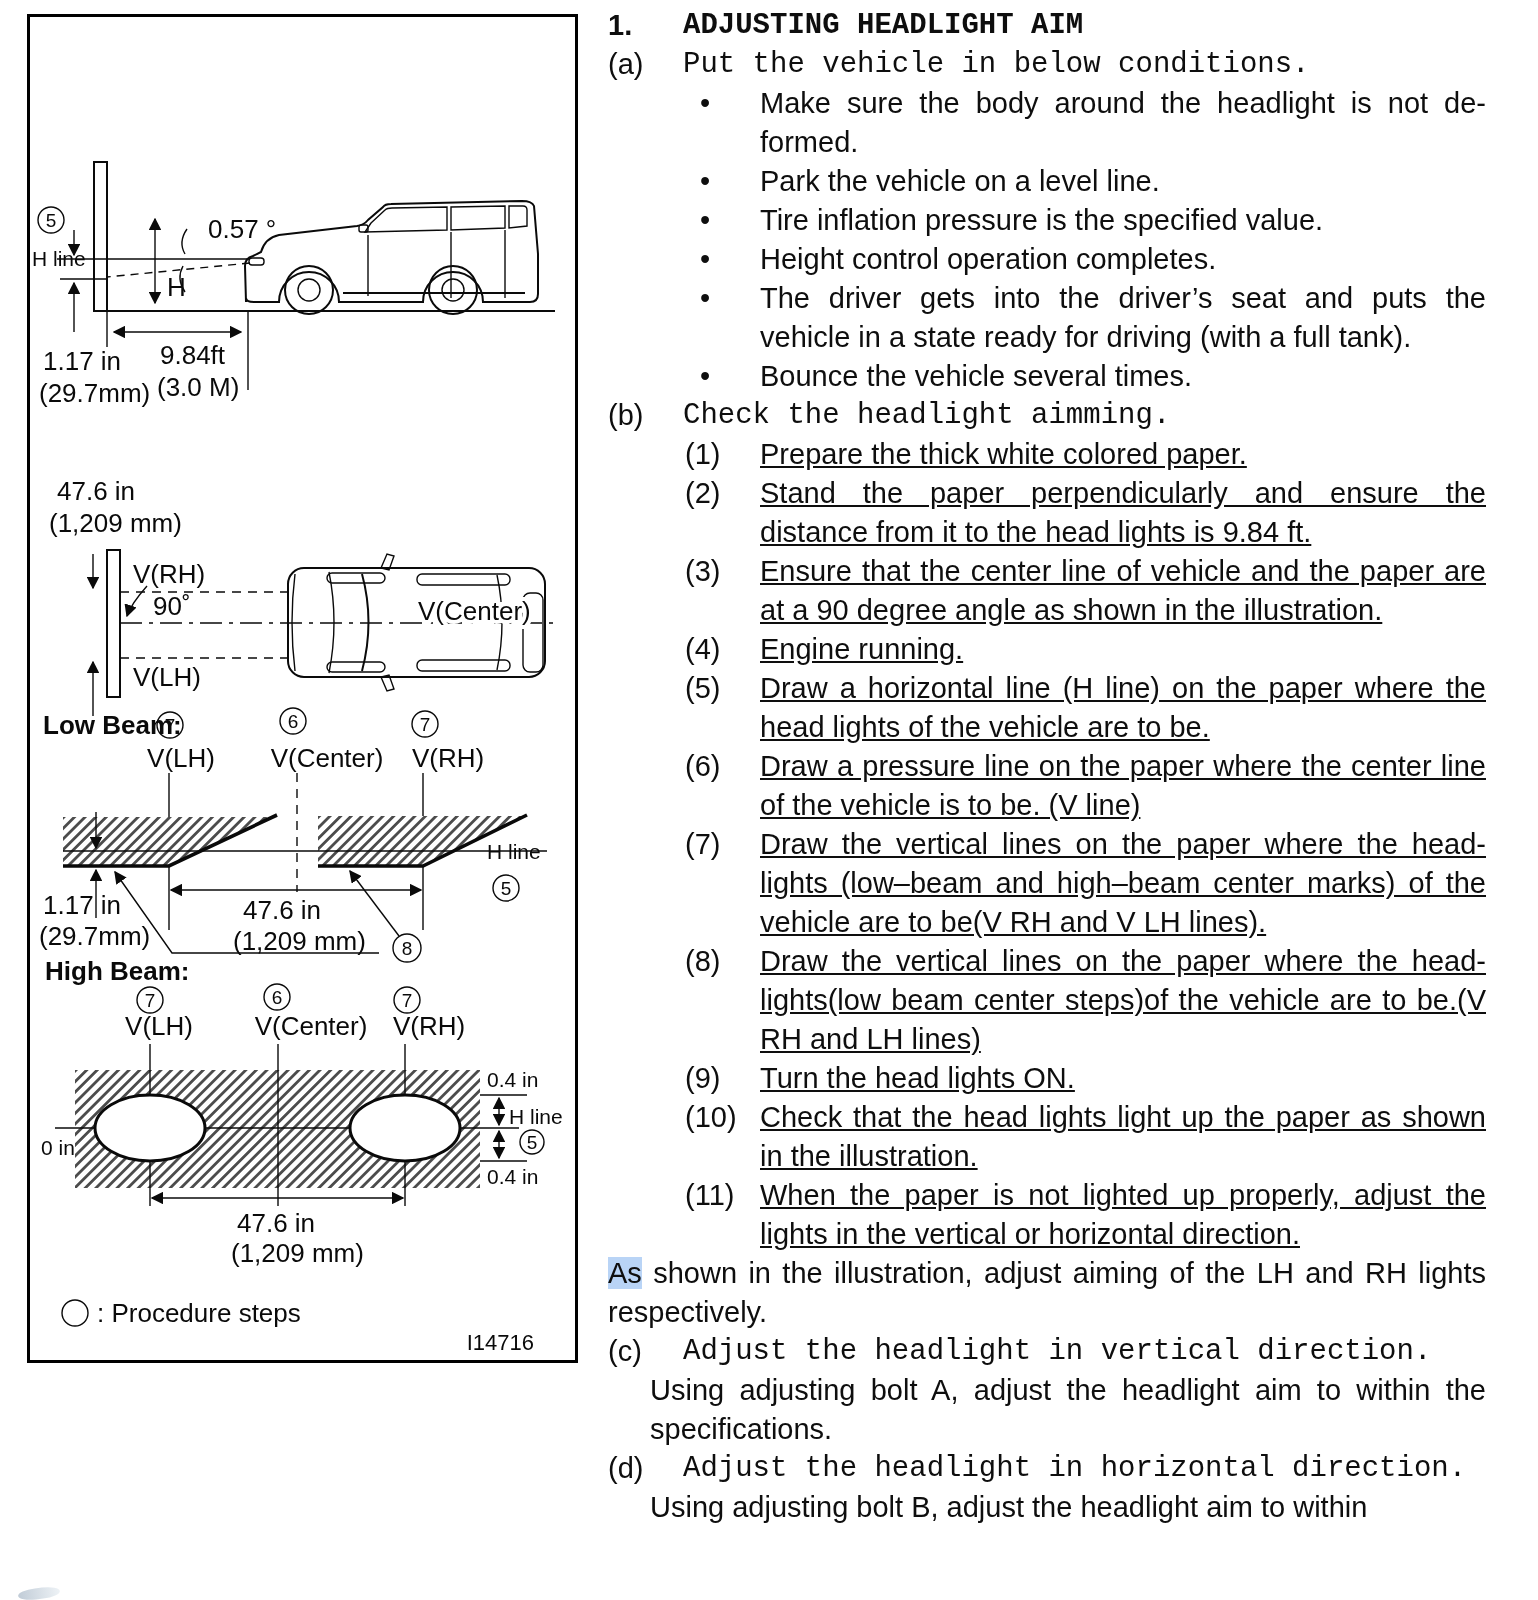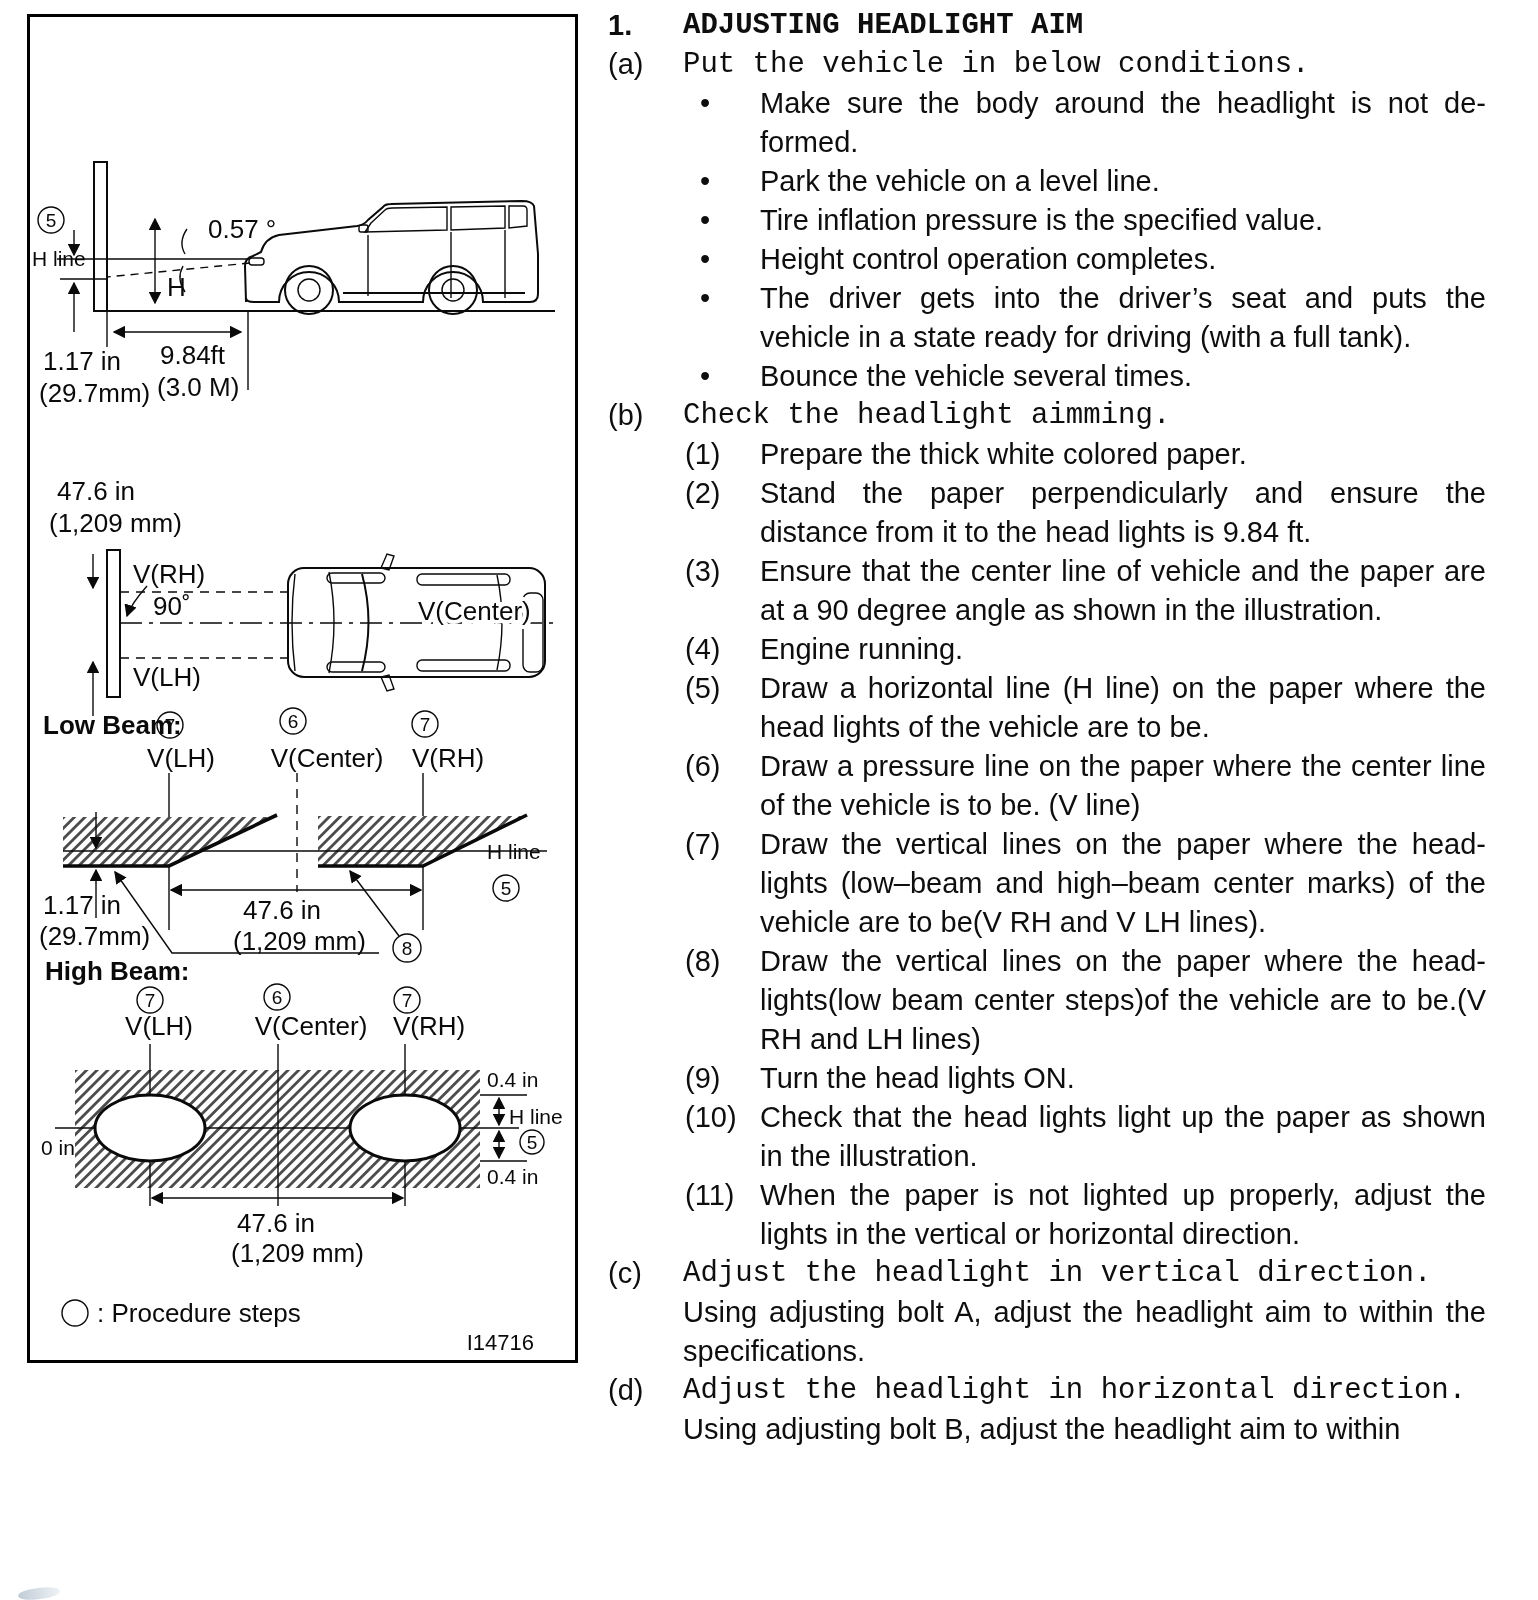--- a/index.html
+++ b/index.html
@@ -26,25 +26,25 @@
   .text-col{
     position:absolute;left:608px;top:6px;width:878px;
     font-size:29px;line-height:39px;color:#0e0e0e;
   }
   .row{display:flex;}
   .row .lab{flex:0 0 75px;}
   .row .txt{flex:1 1 auto;text-align:justify;font-family:Liberation Mono, monospace;}
   .title-text{font-weight:bold;}
   .step{display:flex;margin-left:77px;}
   .step .lab{flex:0 0 75px;}
-  .step .txt{flex:1 1 auto;text-align:justify;}
+  .step .txt{flex:1 1 auto;text-align:justify;text-decoration:underline;}
   .bullet{display:flex;margin-left:92px;}
   .bullet .lab{flex:0 0 60px;}
   .bullet .txt{flex:1 1 auto;text-align:justify;}
-  .cont{margin-left:75px;text-align:justify;}
+  .cont{margin-left:42px;text-align:justify;}
   .hl{background:#b9d4f6;}
   .smudge{
     position:absolute;left:18px;top:1588px;width:42px;height:11px;
     background:linear-gradient(90deg,rgba(90,120,150,.38),rgba(160,185,205,.18));
     border-radius:50% / 60%;transform:rotate(-7deg);
   }
 </style>
 </head>
 <body>
 
@@ -315,20 +315,23 @@
     </div>
     <div class="step">
       <div class="lab">(10)</div>
       <div class="txt">Check that the head lights light up the paper as shown in the illustration.</div>
     </div>
     <div class="step">
       <div class="lab">(11)</div>
       <div class="txt">When the paper is not lighted up properly, adjust the lights in the vertical or horizontal direction.</div>
     </div>
 
+    <div style="text-align:justify">
+      <span class="hl">As</span><span> shown in the illustration, adjust aiming of the LH and RH lights respectively.</span>
+    </div>
 
     <div class="row">
       <div class="lab">(c)</div>
       <div class="txt">Adjust the headlight in vertical direction.</div>
     </div>
     <div class="cont">Using adjusting bolt A, adjust the headlight aim to within the specifications.</div>
 
     <div class="row">
       <div class="lab">(d)</div>
       <div class="txt">Adjust the headlight in horizontal direction.</div>

